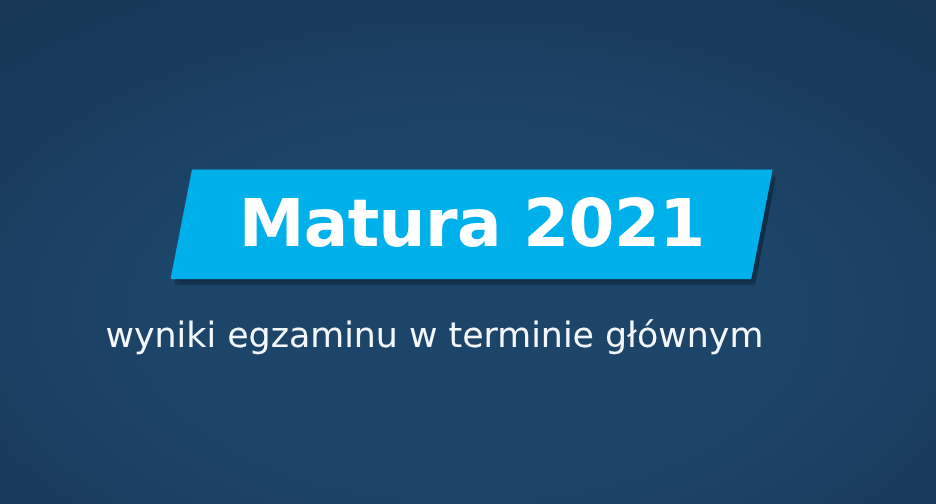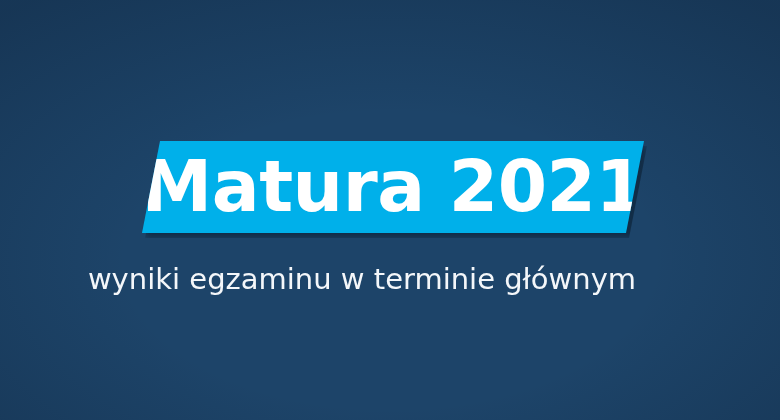--- a/index.html
+++ b/index.html
@@ -72,21 +72,21 @@
     clip-path: polygon(18px 0, 100% 0, calc(100% - 18px) 100%, 0 100%);
     display: flex;
     align-items: center;
     justify-content: center;
   }
 
   #title-text {
     color: #ffffff;
     font-family: "DejaVu Sans", sans-serif;
     font-weight: bold;
-    font-size: 71px;
+    font-size: 55px;
     letter-spacing: -0.5px;
     line-height: 1;
     white-space: nowrap;
     transform: translateY(-1px);
   }
 
   
   #subtitle {
     position: absolute;
     left: 0;

